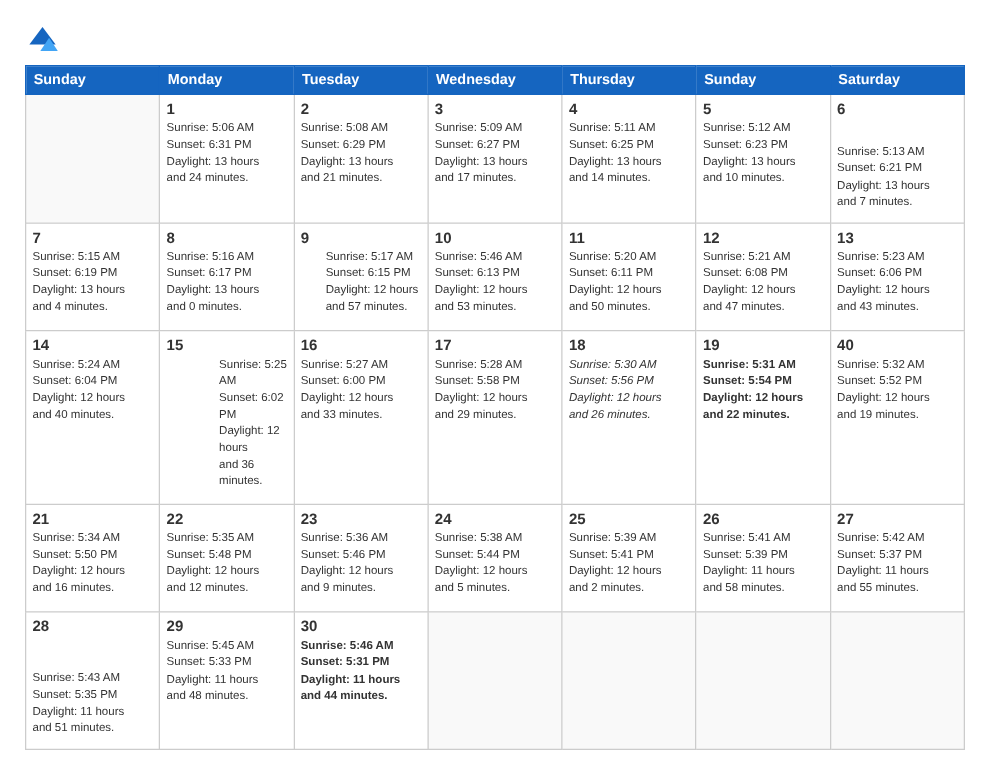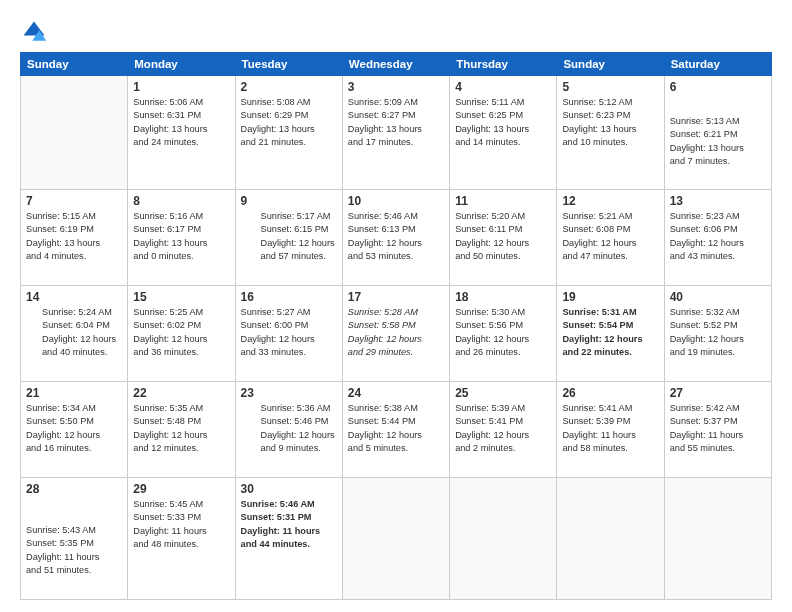--- a/index.html
+++ b/index.html
@@ -231,49 +231,49 @@
             <span class="day-num">13</span>
             <div class="day-info" style="white-space: pre-line;">Sunrise: 5:23 AM
 Sunset: 6:06 PM
 Daylight: 12 hours
 and 43 minutes.</div>
           </td>
         </tr>
         <tr>
           <td>
             <span class="day-num">14</span>
-            <div class="day-info" style="white-space: pre-line; margin-left: 16px;">Sunrise: 5:24 AM
+            <div class="day-info" style="white-space: pre-line;">Sunrise: 5:24 AM
 Sunset: 6:04 PM
 Daylight: 12 hours
 and 40 minutes.</div>
           </td>
           <td>
             <span class="day-num">15</span>
-            <div class="day-info" style="white-space: pre-line;">Sunrise: 5:25 AM
+            <div class="day-info" style="white-space: pre-line; margin-left: 42px;">Sunrise: 5:25 AM
 Sunset: 6:02 PM
 Daylight: 12 hours
 and 36 minutes.</div>
           </td>
           <td>
             <span class="day-num">16</span>
             <div class="day-info" style="white-space: pre-line;">Sunrise: 5:27 AM
 Sunset: 6:00 PM
 Daylight: 12 hours
 and 33 minutes.</div>
           </td>
           <td>
             <span class="day-num">17</span>
-            <div class="day-info" style="white-space: pre-line; font-style: italic;">Sunrise: 5:28 AM
+            <div class="day-info" style="white-space: pre-line;">Sunrise: 5:28 AM
 Sunset: 5:58 PM
 Daylight: 12 hours
 and 29 minutes.</div>
           </td>
           <td>
             <span class="day-num">18</span>
-            <div class="day-info" style="white-space: pre-line;">Sunrise: 5:30 AM
+            <div class="day-info" style="white-space: pre-line; font-style: italic;">Sunrise: 5:30 AM
 Sunset: 5:56 PM
 Daylight: 12 hours
 and 26 minutes.</div>
           </td>
           <td>
             <span class="day-num">19</span>
             <div class="day-info" style="white-space: pre-line; font-weight: bold;">Sunrise: 5:31 AM
 Sunset: 5:54 PM
 Daylight: 12 hours
 and 22 minutes.</div>
@@ -296,21 +296,21 @@
           </td>
           <td>
             <span class="day-num">22</span>
             <div class="day-info" style="white-space: pre-line;">Sunrise: 5:35 AM
 Sunset: 5:48 PM
 Daylight: 12 hours
 and 12 minutes.</div>
           </td>
           <td>
             <span class="day-num">23</span>
-            <div class="day-info" style="white-space: pre-line; margin-left: 20px;">Sunrise: 5:36 AM
+            <div class="day-info" style="white-space: pre-line;">Sunrise: 5:36 AM
 Sunset: 5:46 PM
 Daylight: 12 hours
 and 9 minutes.</div>
           </td>
           <td>
             <span class="day-num">24</span>
             <div class="day-info" style="white-space: pre-line;">Sunrise: 5:38 AM
 Sunset: 5:44 PM
 Daylight: 12 hours
 and 5 minutes.</div>

